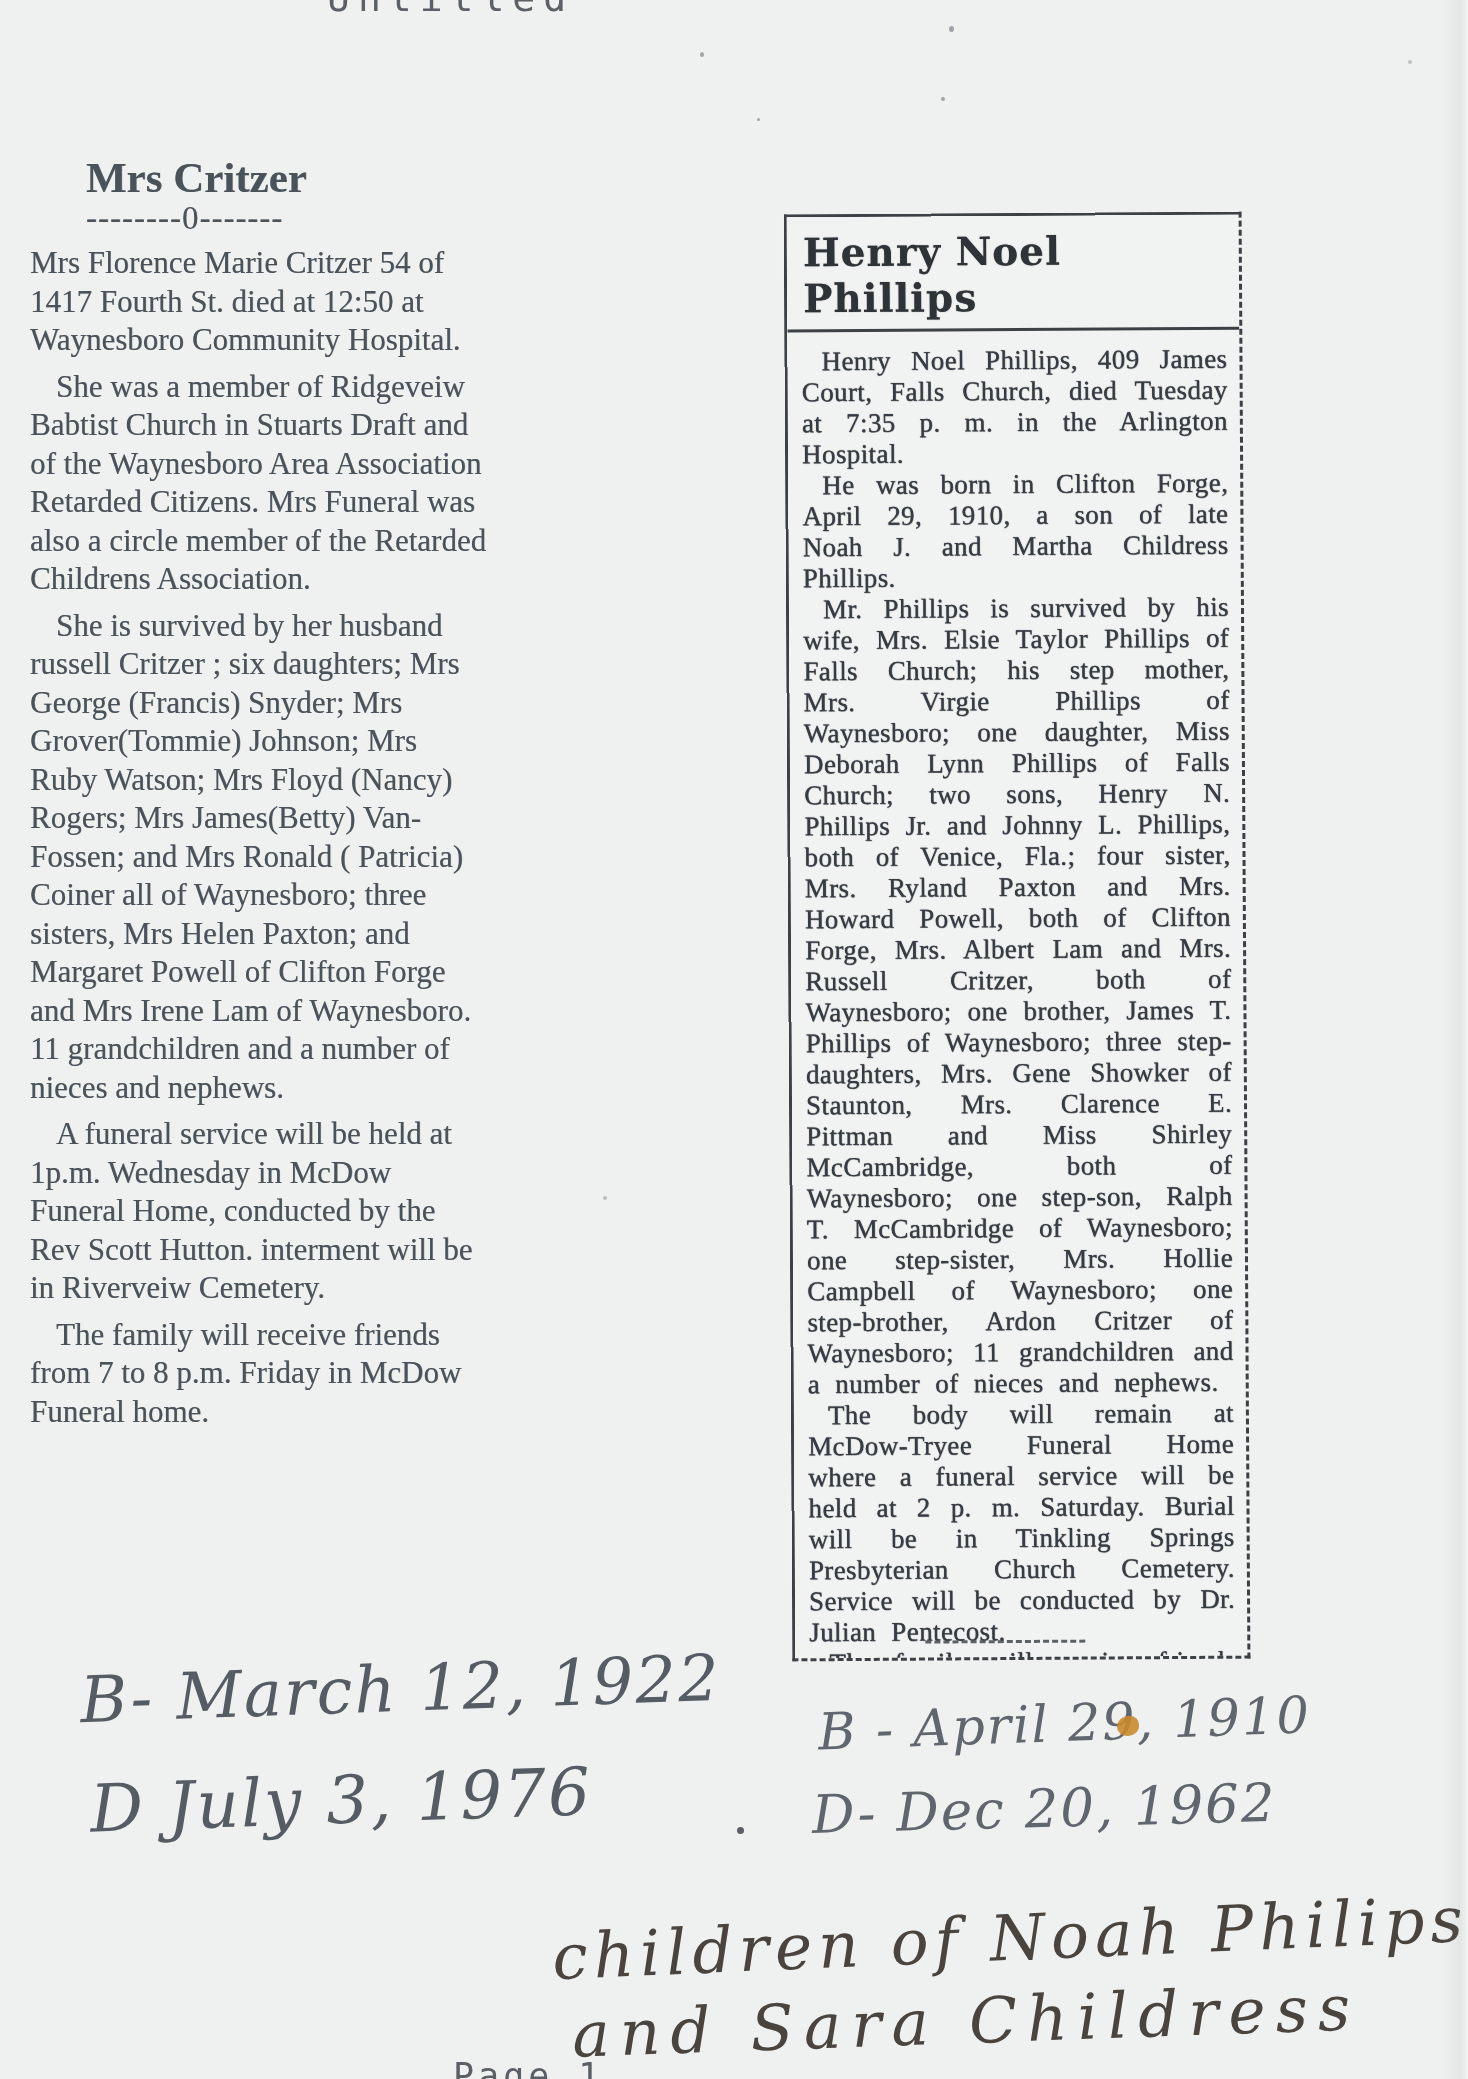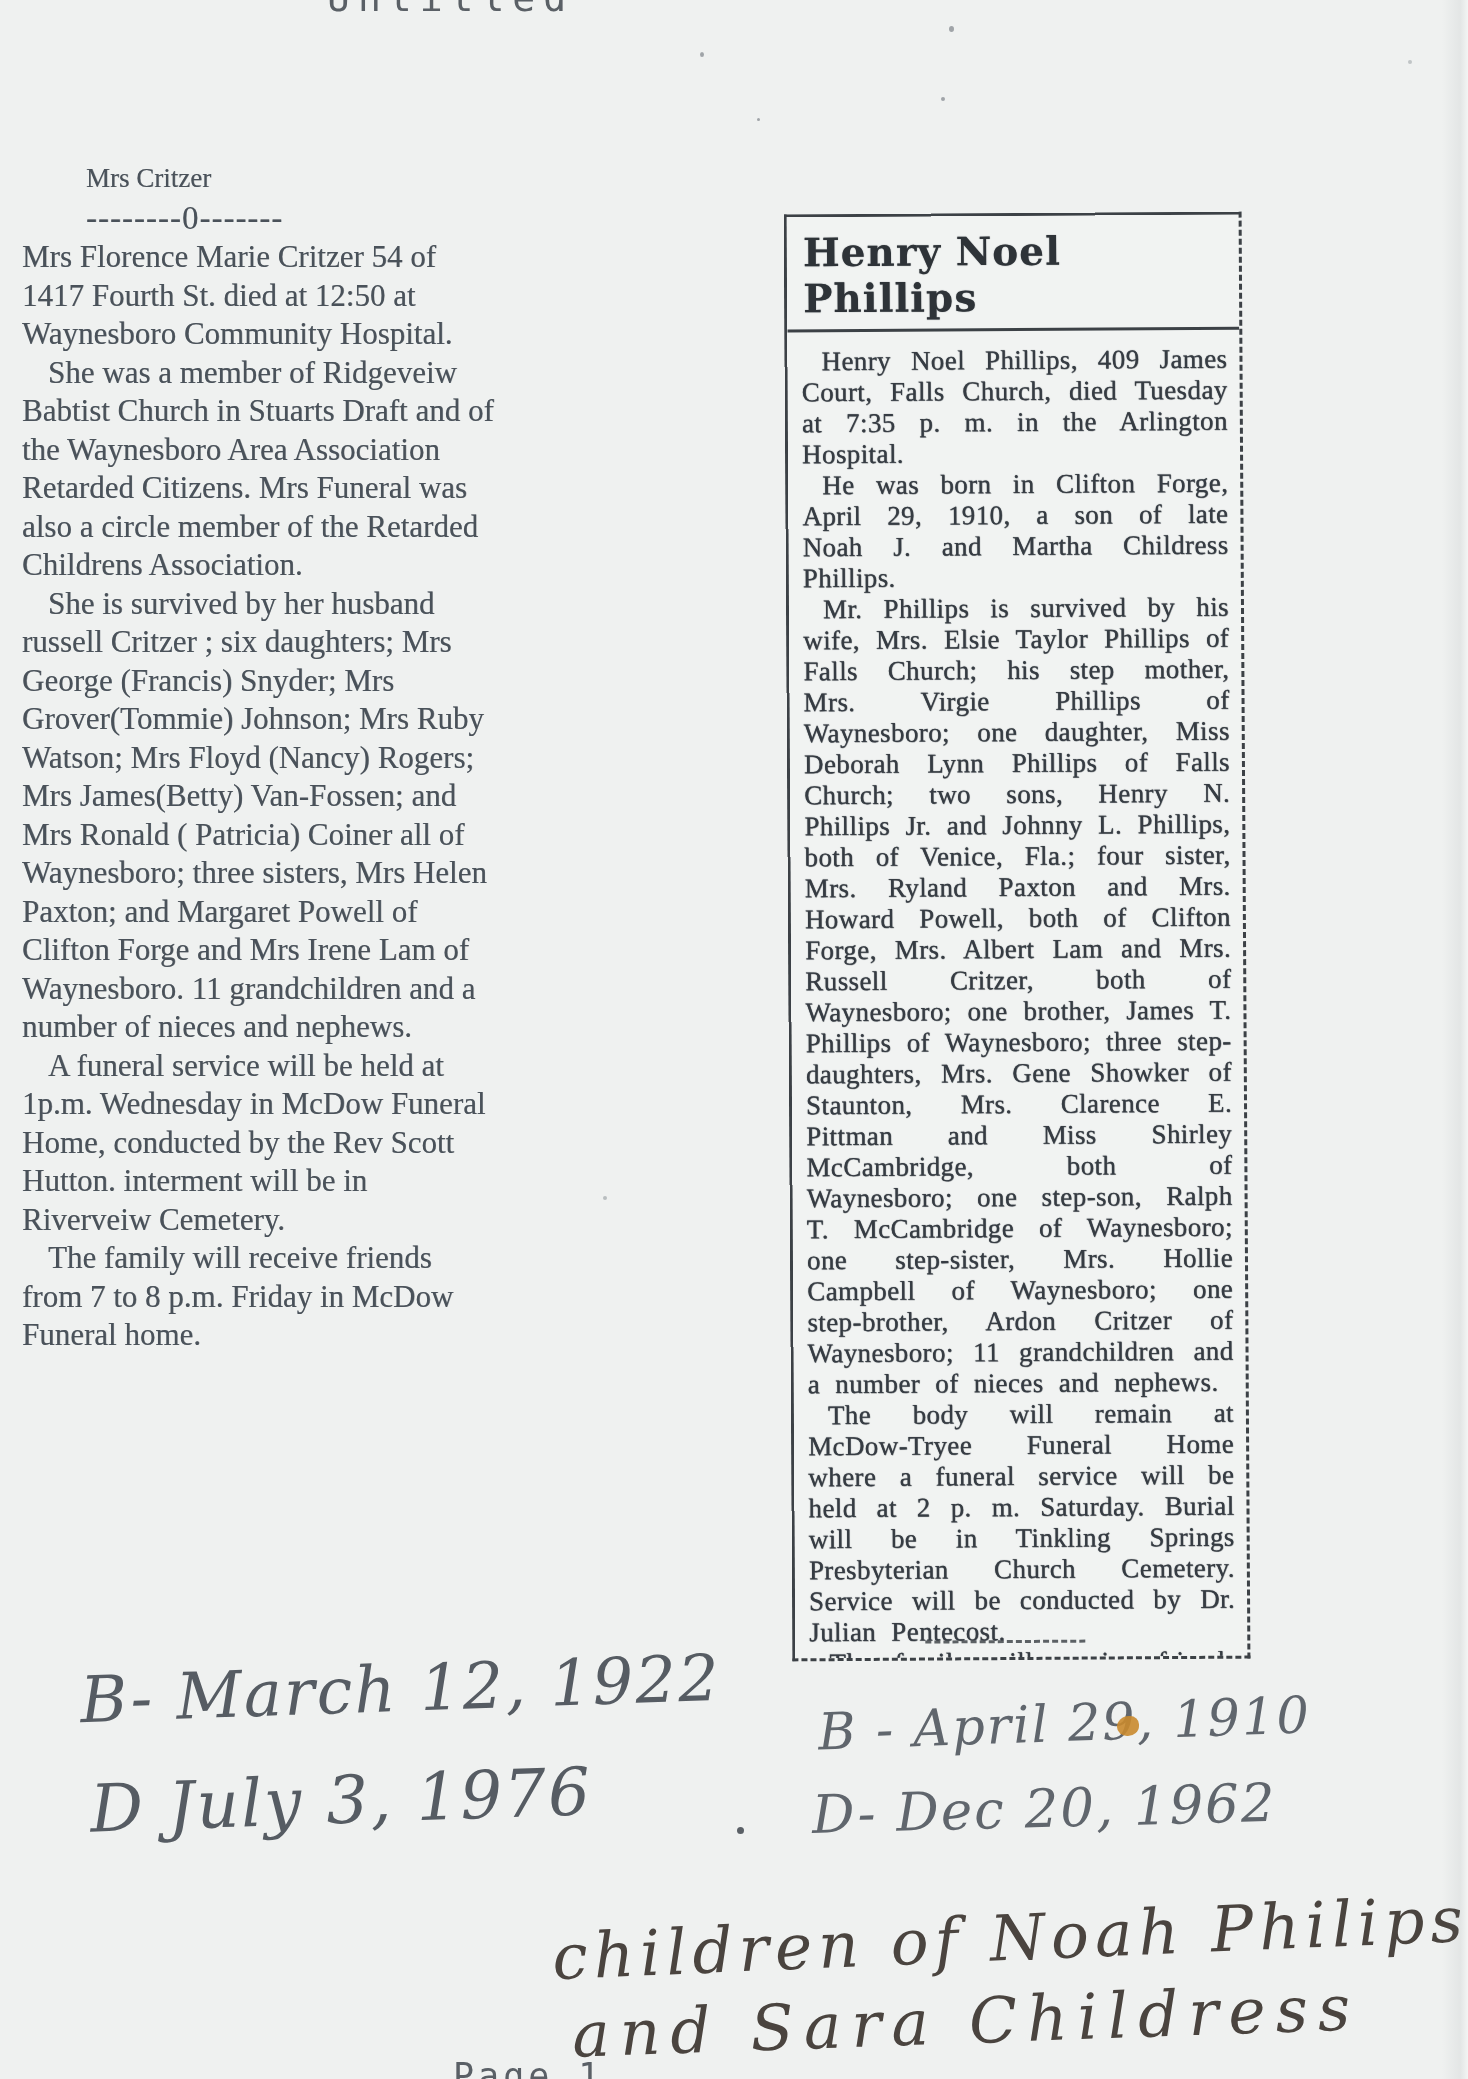--- a/index.html
+++ b/index.html
@@ -24,29 +24,29 @@
   .untitled{ left:327px; top:-24px; font-size:38px; letter-spacing:8px; }
   .pagenum{ left:453px; top:2056px; font-size:35px; letter-spacing:4px; }
 
   
   .obit{
     position:absolute; left:22px; top:160px; width:474px;
     color:#4a525a;
     font-family:"Liberation Serif", serif;
   }
   .obit h2{
-    margin:0 0 0 64px; font-size:27px; font-weight:normal; line-height:36px;
+    margin:0 0 0 64px; font-size:43px; font-weight:bold; line-height:36px;
     text-shadow:0.4px 0.4px 0.5px rgba(60,68,76,0.45);
   }
   .obit .divider{
     margin:4px 0 2px 64px; font-size:33px; line-height:36px; letter-spacing:1px;
     text-shadow:0.4px 0.4px 0.5px rgba(60,68,76,0.45);
   }
   .obit-body{ font-size:31px; line-height:38.5px; }
-  .obit-body p{ margin:0; text-indent:26px; text-shadow:0.4px 0.4px 0.6px rgba(60,68,76,0.5); }
+  .obit-body p{ margin:8px; text-indent:26px; text-shadow:0.4px 0.4px 0.6px rgba(60,68,76,0.5); }
   .obit-body p.noindent{ text-indent:0; }
 
   
   .clipping{
     position:absolute; left:788px; top:213px; width:458px; height:1447px;
     box-sizing:border-box;
     border:3px solid #3c4146;
     border-right-style:dashed;
     border-bottom-style:dashed;
     background:#f1f3f2;

